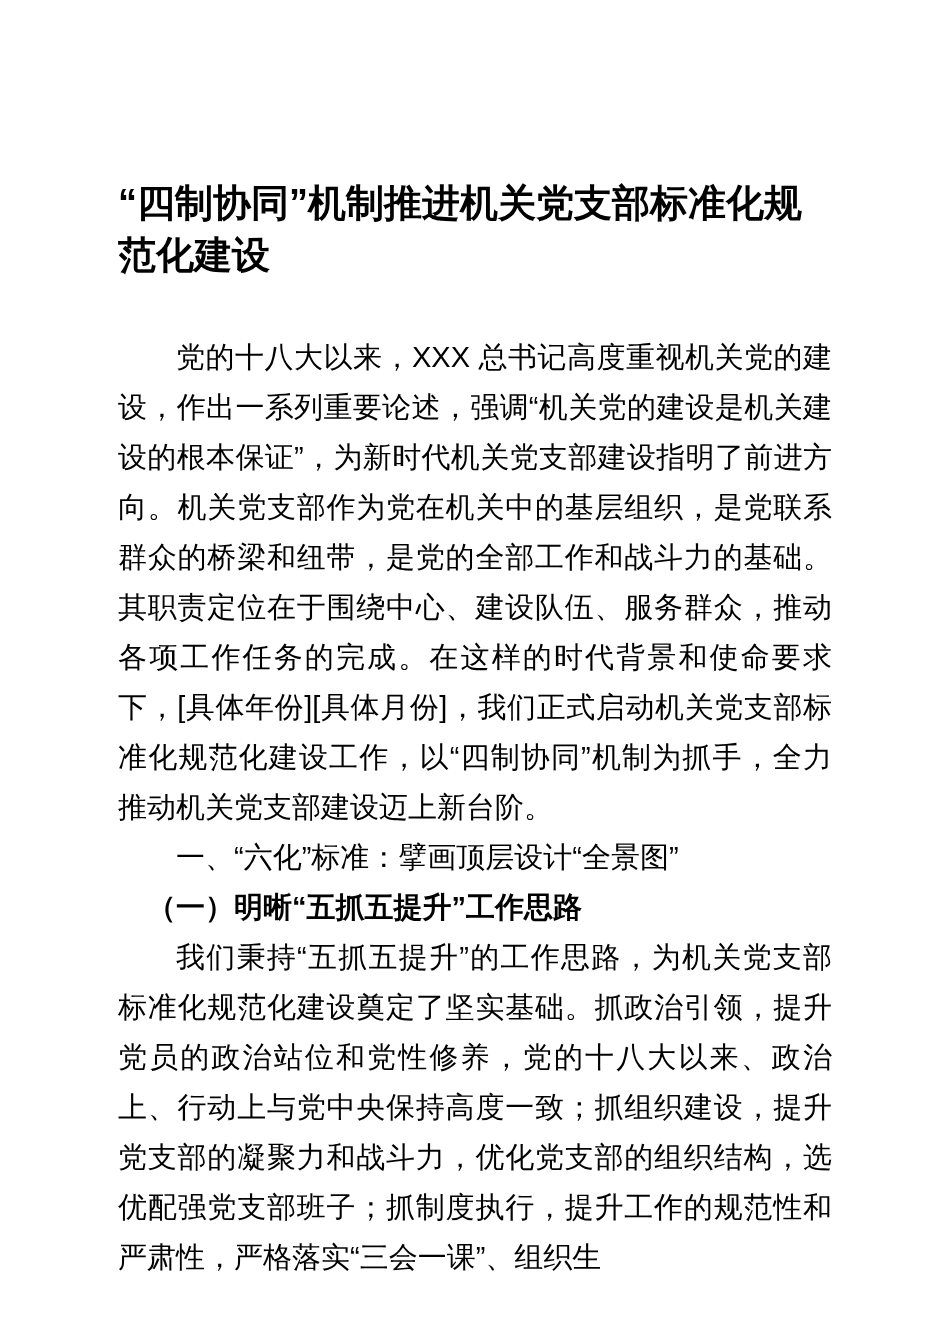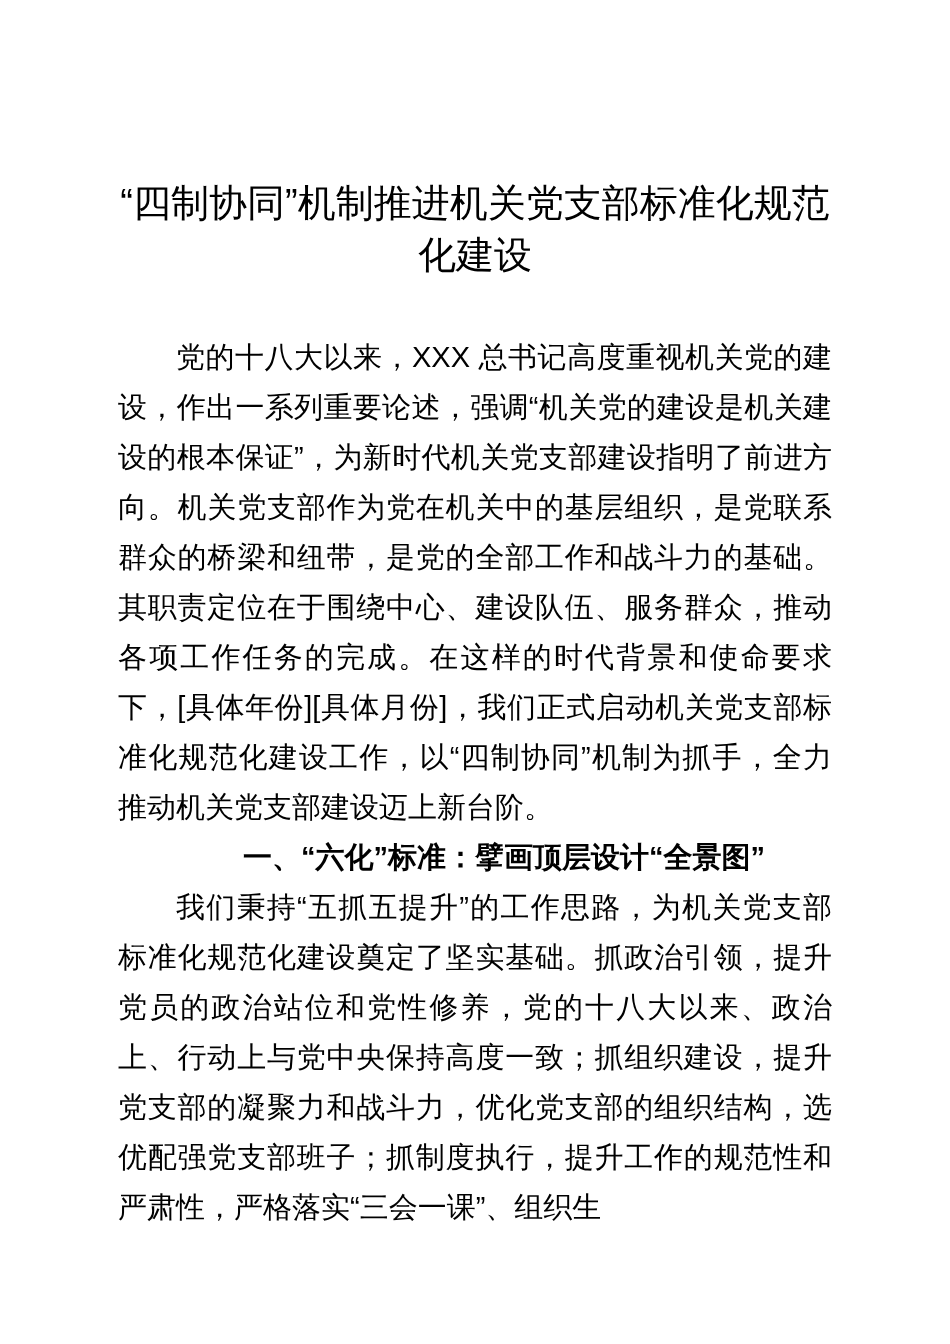--- a/index.html
+++ b/index.html
@@ -19,53 +19,53 @@
     width: 950px;
     height: 1344px;
     padding: 0 118px;
     background: #ffffff;
   }
   .doc-title {
     margin: 0 0 51px 0;
     padding-top: 177px;
     font-size: 38px;
     line-height: 52px;
-    font-weight: 400;
-    text-align: center;
+    font-weight: 700;
+    text-align: left;
     letter-spacing: 0;
   }
   .body-para {
     margin: 0;
     font-size: 29px;
     line-height: 50px;
     text-align: justify;
     text-indent: 58px;
     word-break: break-all;
   }
   .heading-1 {
     margin: 0;
     font-size: 29px;
     line-height: 50px;
-    font-weight: 700;
+    font-weight: 400;
     text-indent: 58px;
-    text-align: center;
   }
   .heading-2 {
     margin: 0;
     font-size: 29px;
     line-height: 50px;
     font-weight: 700;
     text-indent: 29px;
   }
 </style>
 </head>
 <body>
 
 <div class="page">
   <h1 class="doc-title">“四制协同”机制推进机关党支部标准化规范化建设</h1>
 
   <p class="body-para">党的十八大以来，XXX 总书记高度重视机关党的建设，作出一系列重要论述，强调“机关党的建设是机关建设的根本保证”，为新时代机关党支部建设指明了前进方向。机关党支部作为党在机关中的基层组织，是党联系群众的桥梁和纽带，是党的全部工作和战斗力的基础。其职责定位在于围绕中心、建设队伍、服务群众，推动各项工作任务的完成。在这样的时代背景和使命要求下，[具体年份][具体月份]，我们正式启动机关党支部标准化规范化建设工作，以“四制协同”机制为抓手，全力推动机关党支部建设迈上新台阶。</p>
 
   <h2 class="heading-1">一、“六化”标准：擘画顶层设计“全景图”</h2>
 
+  <h3 class="heading-2">（一）明晰“五抓五提升”工作思路</h3>
 
   <p class="body-para">我们秉持“五抓五提升”的工作思路，为机关党支部标准化规范化建设奠定了坚实基础。抓政治引领，提升党员的政治站位和党性修养，党的十八大以来、政治上、行动上与党中央保持高度一致；抓组织建设，提升党支部的凝聚力和战斗力，优化党支部的组织结构，选优配强党支部班子；抓制度执行，提升工作的规范性和严肃性，严格落实“三会一课”、组织生</p>
 </div>
 
 </body></html>

